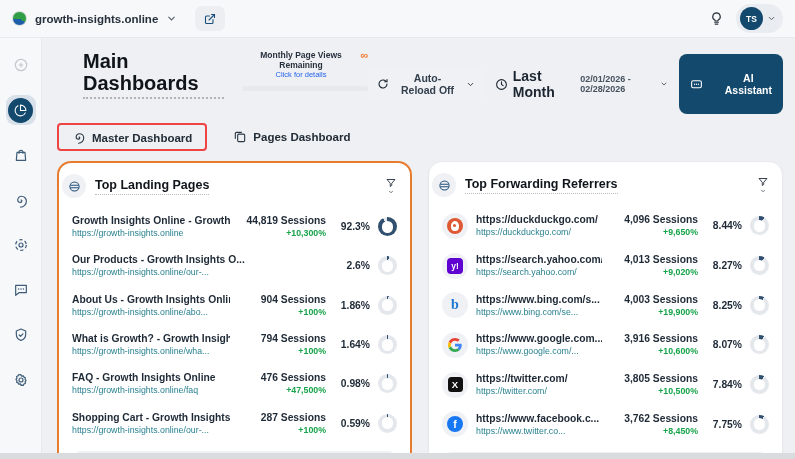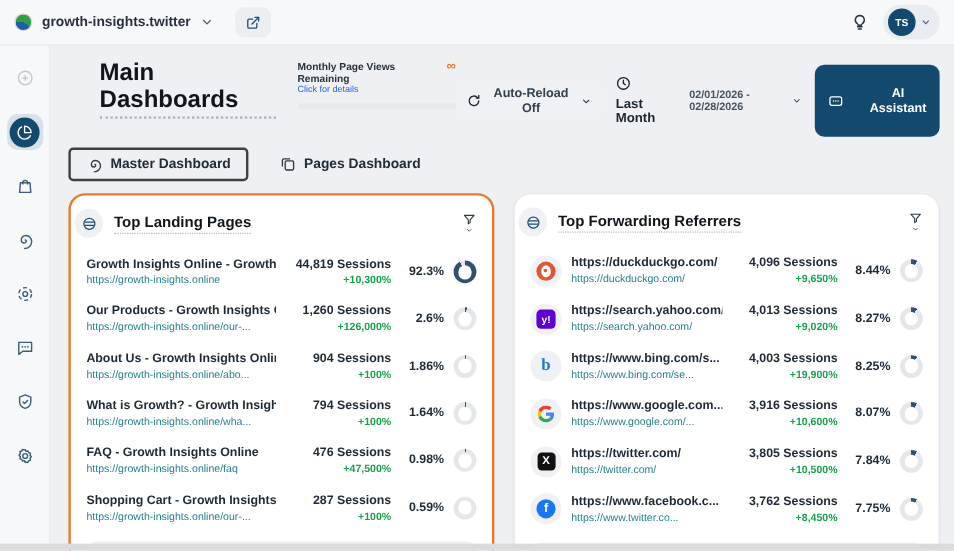--- a/index.html
+++ b/index.html
@@ -35,39 +35,39 @@
   .side-ic.active { background:#d8e1e9; border-radius:9px; }
   .active-bubble { width:25px; height:25px; border-radius:50%; background:#13496d; color:#fff;
                    display:flex; align-items:center; justify-content:center; }
 
   
   .content { position:absolute; top:38px; left:42px; right:0; bottom:0; padding:12px 12px 0 15px; }
   .page-header { display:flex; align-items:flex-start; }
   .page-title { font-size:20px; font-weight:bold; color:#10151c; border-bottom:2px dotted #aeb5bd;
                 padding-bottom:3px; line-height:1.1;margin-left:26px; }
   .quota { margin-left:18px; width:150px; }
-  .quota-top { display:flex; align-items:flex-start; justify-content:space-between; }
+  .quota-top { display:flex; align-items:flex-start; justify-content:space-between;text-align:center; }
   .quota-title { font-size:8.5px; font-weight:bold; color:#27313d; line-height:1.2; }
   .quota-link { font-size:7.5px; color:#2563eb; cursor:pointer; }
   .quota-inf { font-size:11px; font-weight:bold; color:#f2762a; line-height:1; }
   .quota-bar { margin-top:7px; height:5px; border-radius:3px; background:#e7e9ec; }
   .hdr-controls { margin-left:auto; display:flex; align-items:center; gap:11px; padding-top:4px; }
   .reload-pill { display:flex; align-items:center; gap:10px; background:#f0f1f4; border:none; border-radius:8px;
                  padding:5px 9px; font-size:10.5px; font-weight:bold; color:#33404e; cursor:pointer;
                  font-family:"Liberation Sans", sans-serif; }
-  .period { display:flex; align-items:flex-start; gap:5px; font-size:11px; font-weight:bold; color:#1b2530;flex-direction:column; }
+  .period { display:flex; align-items:center; gap:5px; font-size:14px; font-weight:bold; color:#1b2530; }
   .date-range { font-size:9px; font-weight:bold; color:#46525f; display:flex; align-items:center; gap:3px; cursor:pointer; }
   .ai-btn { display:flex; align-items:center; gap:22px; background:#13496d; color:#fff; border:none; border-radius:8px;
             padding:18px 11px; font-size:10.5px; font-weight:bold; cursor:pointer; font-family:"Liberation Sans", sans-serif; }
 
   
   .tabs { display:flex; align-items:center; gap:16px; margin-top:9px; }
   .tab { display:flex; align-items:center; gap:6px; font-size:11.5px; font-weight:bold; color:#222c37; cursor:pointer;
          padding:6px 10px; }
-  .tab.hilite { border:2px solid #404040; border-radius:4px; padding:5px 13px; }
+  .tab.hilite { border:2px solid #ef4444; border-radius:4px; padding:5px 13px;align-items:flex-end; }
   .tab .ticon { color:#2a3744; }
 
   
   .cards { display:flex; gap:16px; margin-top:10px; }
   .card { width:355px; background:#fff; border-radius:14px; display:flex; flex-direction:column; height:331px; }
   .card.orange { border:2.5px solid #e87c2e; }
   .card.plain { border:1px solid #e7e9ec; box-shadow:0 1px 2px rgba(20,30,40,.04); }
   .card-head { display:flex; align-items:center; padding:11px 13px 7px 3px; }
   .card-head-ic { width:24px; height:24px; border-radius:50%; background:#f0f1f4; display:flex; align-items:center;
                   justify-content:center; color:#1d4e79; margin-right:9px; }
@@ -106,21 +106,21 @@
            font-weight:bold; display:flex; align-items:center; justify-content:center; }
 
   .bottom-strip { position:absolute; left:0; right:0; bottom:0; height:6px; background:#d9dbde; z-index:4; }
 </style>
 </head>
 <body>
 
 <div class="topbar">
   <div class="brand">
     <span class="logo-dot"></span>
-    <span class="site-name">growth-insights.twitter</span>
+    <span class="site-name">growth-insights.online</span>
     <span class="chev">
       <svg width="11" height="11" viewBox="0 0 24 24" fill="none" stroke="currentColor" stroke-width="2.4" stroke-linecap="round">
           <path d="M6 9l6 6 6-6"></path>
         </svg>
     </span>
   </div>
   <button class="ext-btn">
     <span>
       <svg width="12" height="12" viewBox="0 0 24 24" fill="none" stroke="currentColor" stroke-width="2.2" stroke-linecap="round" stroke-linejoin="round">
           <path d="M15 3h6v6"></path>
@@ -333,24 +333,20 @@
       <div class="sess-chg">+10,300%</div>
     </div>
     <div class="row-pct">92.3%</div>
     <div class="donut" style="background: conic-gradient(rgb(49, 80, 111) 0deg, rgb(49, 80, 111) 92.3%, rgb(228, 231, 236) 92.3%, rgb(228, 231, 236) 100%);"></div>
   </div>
           <div class="row">
     <div class="row-main">
       <div class="row-title">Our Products - Growth Insights O...</div>
       <div class="row-url">https://growth-insights.online/our-...</div>
     </div>
-    <div class="row-sess">
-      <div class="sess-n">1,260 Sessions</div>
-      <div class="sess-chg">+126,000%</div>
-    </div>
     <div class="row-pct">2.6%</div>
     <div class="donut" style="background: conic-gradient(rgb(49, 80, 111) 0deg, rgb(49, 80, 111) 2.6%, rgb(228, 231, 236) 2.6%, rgb(228, 231, 236) 100%);"></div>
   </div>
           <div class="row">
     <div class="row-main">
       <div class="row-title">About Us - Growth Insights Online</div>
       <div class="row-url">https://growth-insights.online/abo...</div>
     </div>
     <div class="row-sess">
       <div class="sess-n">904 Sessions</div>

